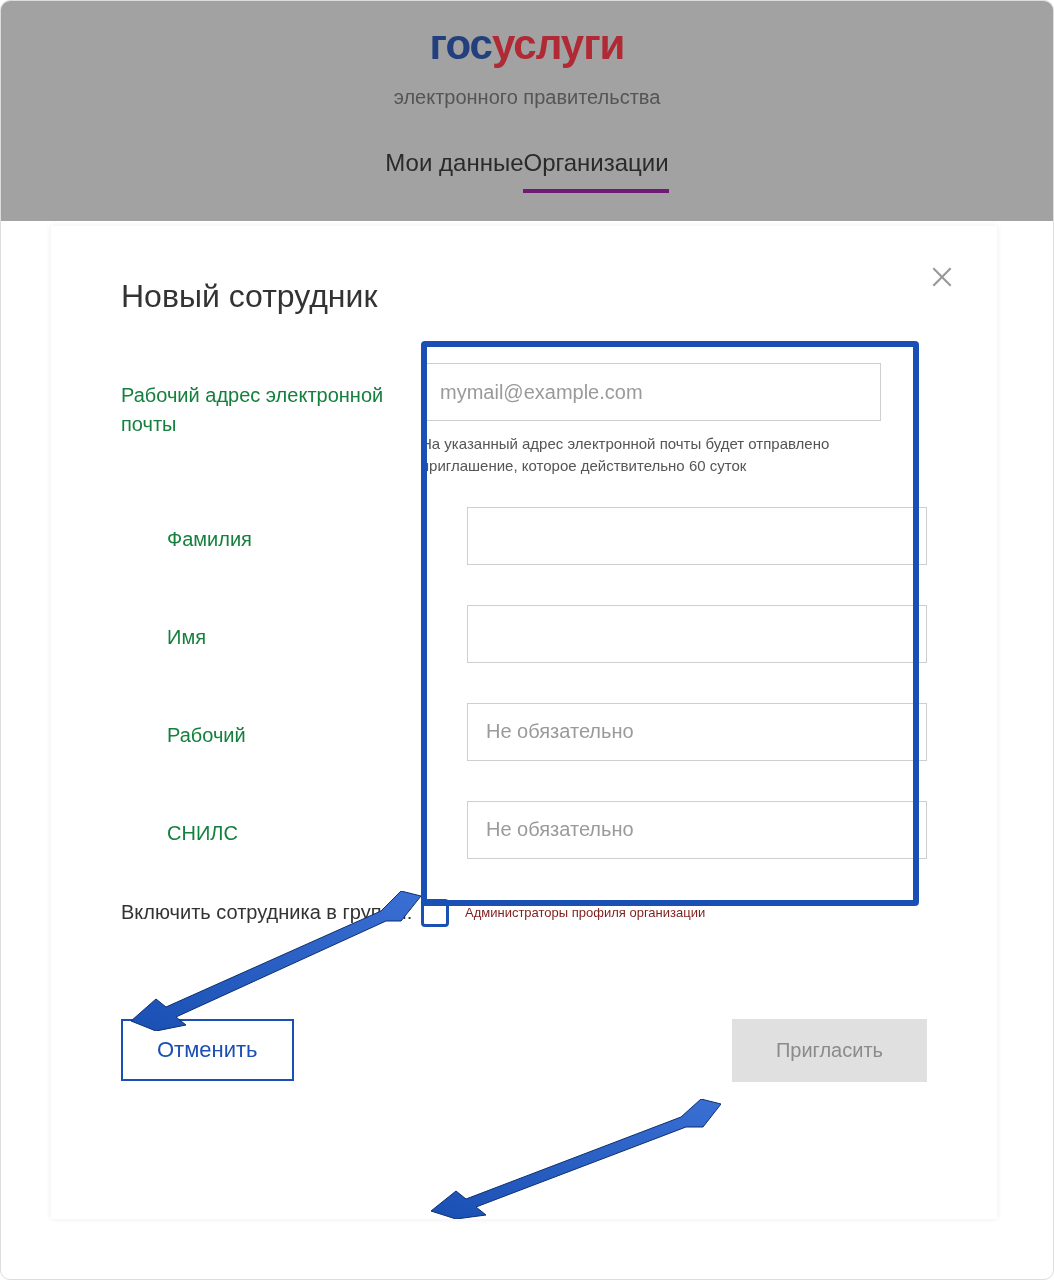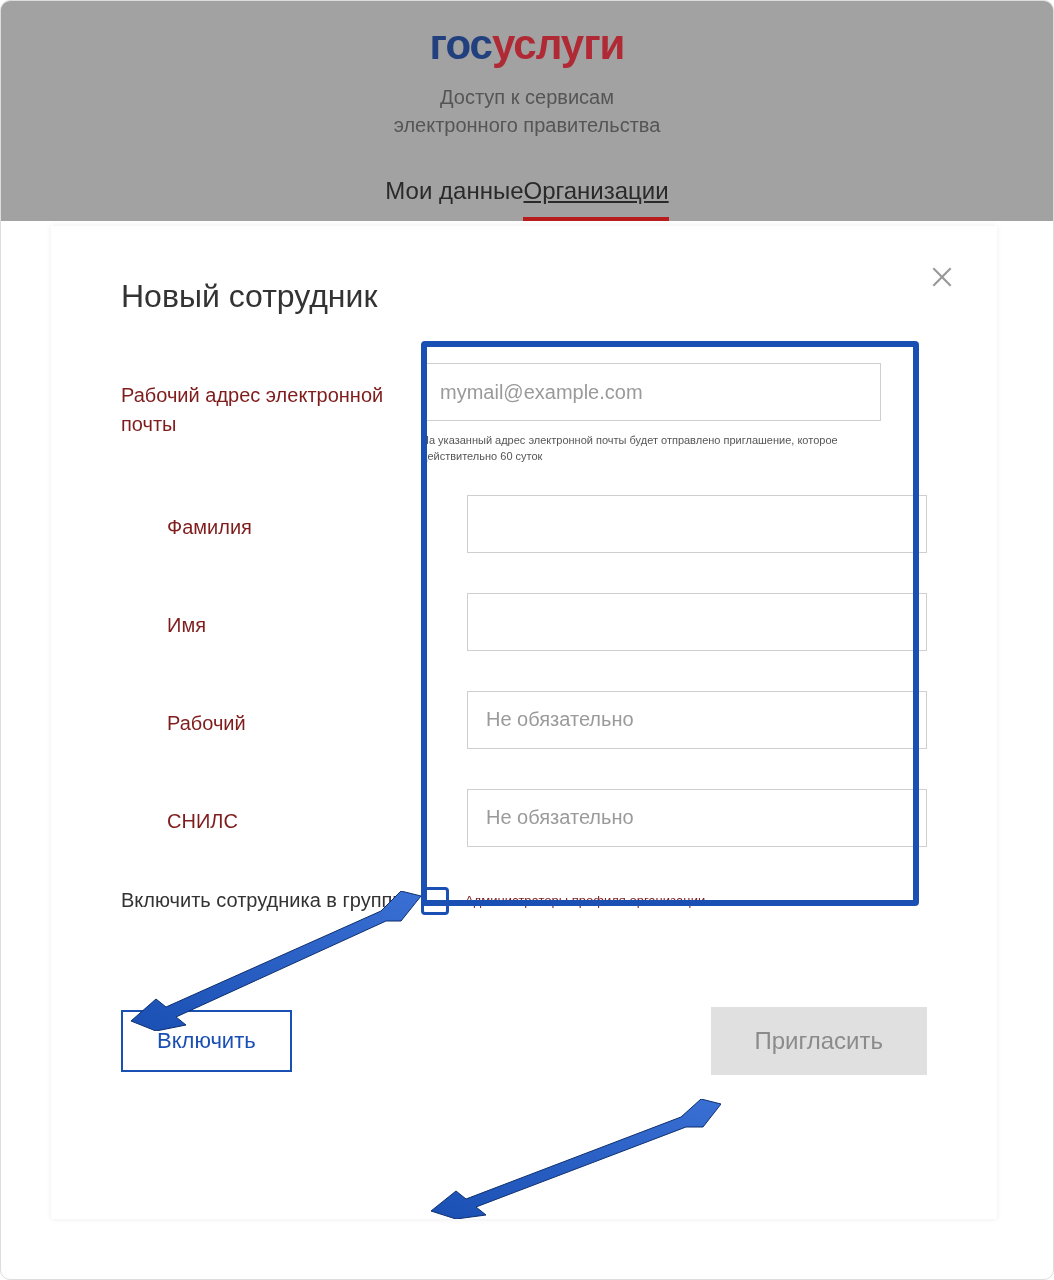--- a/index.html
+++ b/index.html
@@ -45,22 +45,21 @@
     justify-content: center;
     margin-top: 38px;
   }
   .tab {
     font-size: 24px;
     color: #2a2a2a;
     padding-bottom: 12px;
     cursor: pointer;
   }
   .tab.active {
-    border-bottom: 4px solid #b91c1c;
-    text-decoration: underline;
+    border-bottom: 4px solid #701a75;
   }
 
   .modal {
     position: absolute;
     top: 225px;
     left: 50px;
     right: 56px;
     bottom: 60px;
     background: #fff;
     box-shadow: 0 0 6px rgba(0,0,0,0.08);
@@ -98,40 +97,40 @@
   }
   .row {
     display: flex;
     align-items: flex-start;
     margin-bottom: 30px;
   }
   .row .label {
     width: 300px;
     padding-top: 18px;
     font-size: 20px;
-    color: #7f1d1d;
+    color: #15803d;
     line-height: 1.45;
   }
   .row .field {
     flex: 1;
     max-width: 460px;
   }
   .row .field input[type="text"],
   .row .field input[type="email"] {
     width: 100%;
     height: 58px;
     border: 1px solid #cfcfcf;
     padding: 0 18px;
     font-size: 20px;
     color: #333;
     background: #fff;
   }
   .row .field input::placeholder { color: #9a9a9a; }
   .hint {
-    font-size: 11px;
+    font-size: 15px;
     color: #555;
     line-height: 1.45;
     margin-top: 12px;
   }
   .row.tight { margin-bottom: 40px; justify-content: flex-end; }
 
   .checkbox-row {
     display: flex;
     align-items: center;
     margin-top: 4px;
@@ -166,21 +165,21 @@
     background: #fff;
     color: #1a4fb3;
     font-size: 22px;
     padding: 16px 34px;
     cursor: pointer;
   }
   .btn-invite {
     border: none;
     background: #e0e0e0;
     color: #8b8b8b;
-    font-size: 24px;
+    font-size: 20px;
     padding: 20px 44px;
     cursor: pointer;
   }
 
   
   .arrow {
     position: absolute;
     pointer-events: none;
     z-index: 10;
   }
@@ -189,21 +188,20 @@
 </head>
 <body>
 
 <div class="page-frame">
 
   <div class="bg-header">
     <div class="logo">
       <span class="b1">гос</span><span class="r1">услуги</span>
     </div>
     <div class="subtitle">
-      <div>Доступ к сервисам</div>
       <div>электронного правительства</div>
     </div>
     <div class="tabs">
       <div class="tab">Мои данные</div>
       <div class="tab active">Организации</div>
     </div>
   </div>
 
   <div class="modal">
 
@@ -257,21 +255,21 @@
 
       <div class="checkbox-row">
         <div class="label">Включить сотрудника в группы:</div>
         <div class="checkbox"></div>
         <div class="checkbox-label">Администраторы профиля организации</div>
       </div>
 
     </div>
 
     <div class="actions">
-      <button class="btn-cancel">Включить</button>
+      <button class="btn-cancel">Отменить</button>
       <button class="btn-invite">Пригласить</button>
     </div>
 
   </div>
 
   <div class="arrow" style="left:130px; top:890px;">
     <svg width="290" height="140" viewBox="0 0 290 140">
       <defs>
         <linearGradient id="ag1" x1="0" y1="1" x2="1" y2="0">
           <stop offset="0%" stop-color="#1a4fb3"></stop>

